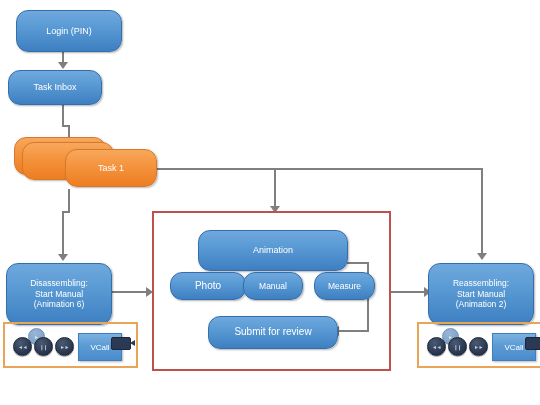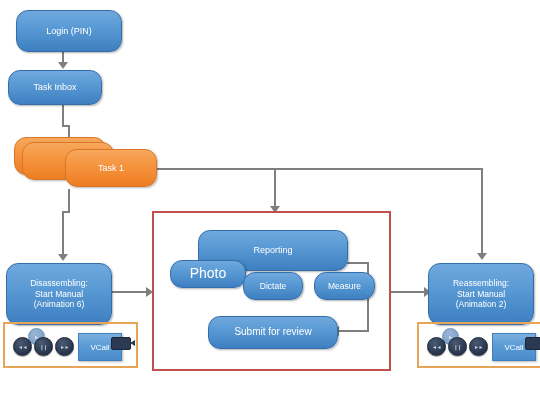--- a/index.html
+++ b/index.html
@@ -146,29 +146,29 @@
 (Animation 6)</span>
   </div>
 
   <div class="node blue" style="left:428px;top:263px;width:106px;height:62px;font-size:8.5px;">
     <span>Reassembling:
 Start Manual
 (Animation 2)</span>
   </div>
 
   <div class="node blue" style="left:198px;top:230px;width:150px;height:41px;font-size:9px;">
-    <span>Reporting</span>
-  </div>
-
-  <div class="node blue" style="left:170px;top:260px;width:76px;height:28px;font-size:14px;">
+    <span>Animation</span>
+  </div>
+
+  <div class="node blue" style="left:170px;top:272px;width:76px;height:28px;font-size:10px;">
     <span>Photo</span>
   </div>
 
   <div class="node blue" style="left:243px;top:272px;width:60px;height:28px;font-size:8.5px;">
-    <span>Dictate</span>
+    <span>Manual</span>
   </div>
 
   <div class="node blue" style="left:314px;top:272px;width:61px;height:28px;font-size:8.5px;">
     <span>Measure</span>
   </div>
 
   <div class="node blue" style="left:208px;top:316px;width:130px;height:33px;font-size:10px;">
     <span>Submit for review</span>
   </div>
 

